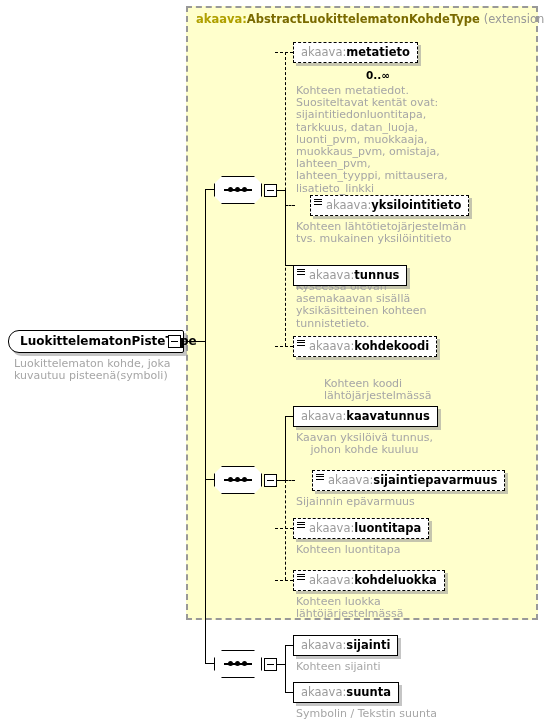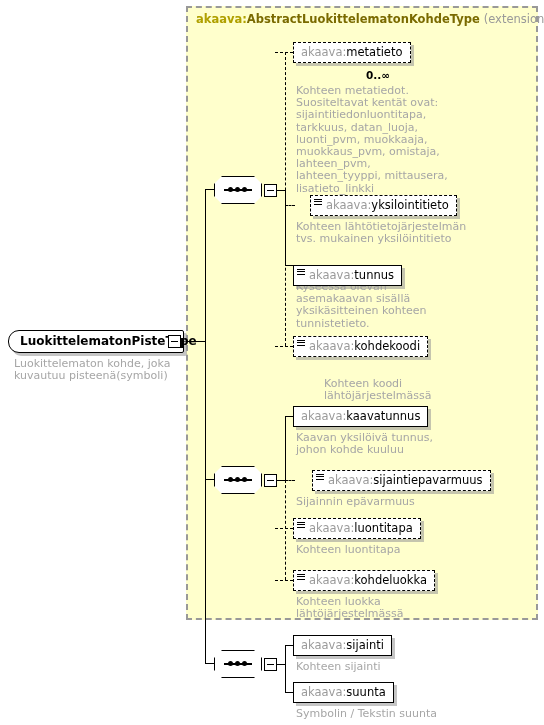--- a/index.html
+++ b/index.html
@@ -25,21 +25,21 @@
   .node{
     position:absolute;box-sizing:border-box;background:#ffffff;
     border:1px solid #000;height:21px;line-height:19px;
     padding:0 7px 0 7px;white-space:nowrap;font-size:11.5px;
     box-shadow:3px 3px 0 0 rgba(150,150,150,.55);
     z-index:5;
   }
   .node.optional{border:1px dashed #000;}
   .node.hasicon{padding-left:15px;}
   .node .pref{color:#9a9a9a;font-weight:normal;}
-  .node .loc{color:#000;font-weight:normal;}
+  .node .loc{color:#000;font-weight:bold;}
   .node .eicon{
     position:absolute;left:3px;top:1px;width:8px;height:8px;
     display:block;
   }
   .node .eicon i{
     display:block;width:8px;height:1px;background:#000;margin-top:1.5px;
   }
   
   #root-node{
     position:absolute;left:8px;top:330px;width:176px;height:23px;
@@ -172,21 +172,21 @@
 <div class="ln lnh" style="left:277px;top:480px;width:8px;"></div>
 
 <div class="ln lnv" style="left:285px;top:416px;height:65px;"></div>
 <div class="ln lnh" style="left:285px;top:416px;width:10px;"></div>
 <div class="dv" style="left:285px;top:480px;height:100px;"></div>
 <div class="dh" style="left:285px;top:480px;width:10px;"></div>
 <div class="dh" style="left:275px;top:528px;width:18px;"></div>
 <div class="dh" style="left:275px;top:580px;width:18px;"></div>
 
 <div class="node" style="left:293px;top:406px;"><span class="pref">akaava:</span><span class="loc">kaavatunnus</span></div>
-<div class="anno" style="left:296px;top:432px;">Kaavan yksilöivä tunnus,
+<div class="anno" style="left:296px;top:432px;text-align:center;">Kaavan yksilöivä tunnus,
 johon kohde kuuluu</div>
 
 <div class="node optional hasicon" style="left:293px;top:470px;margin-left:19px;">
   <span class="eicon">
       <i></i>
       <i></i>
       <i></i>
     </span><span class="pref">akaava:</span><span class="loc">sijaintiepavarmuus</span></div>
 <div class="anno" style="left:296px;top:496px;">Sijainnin epävarmuus</div>
 

